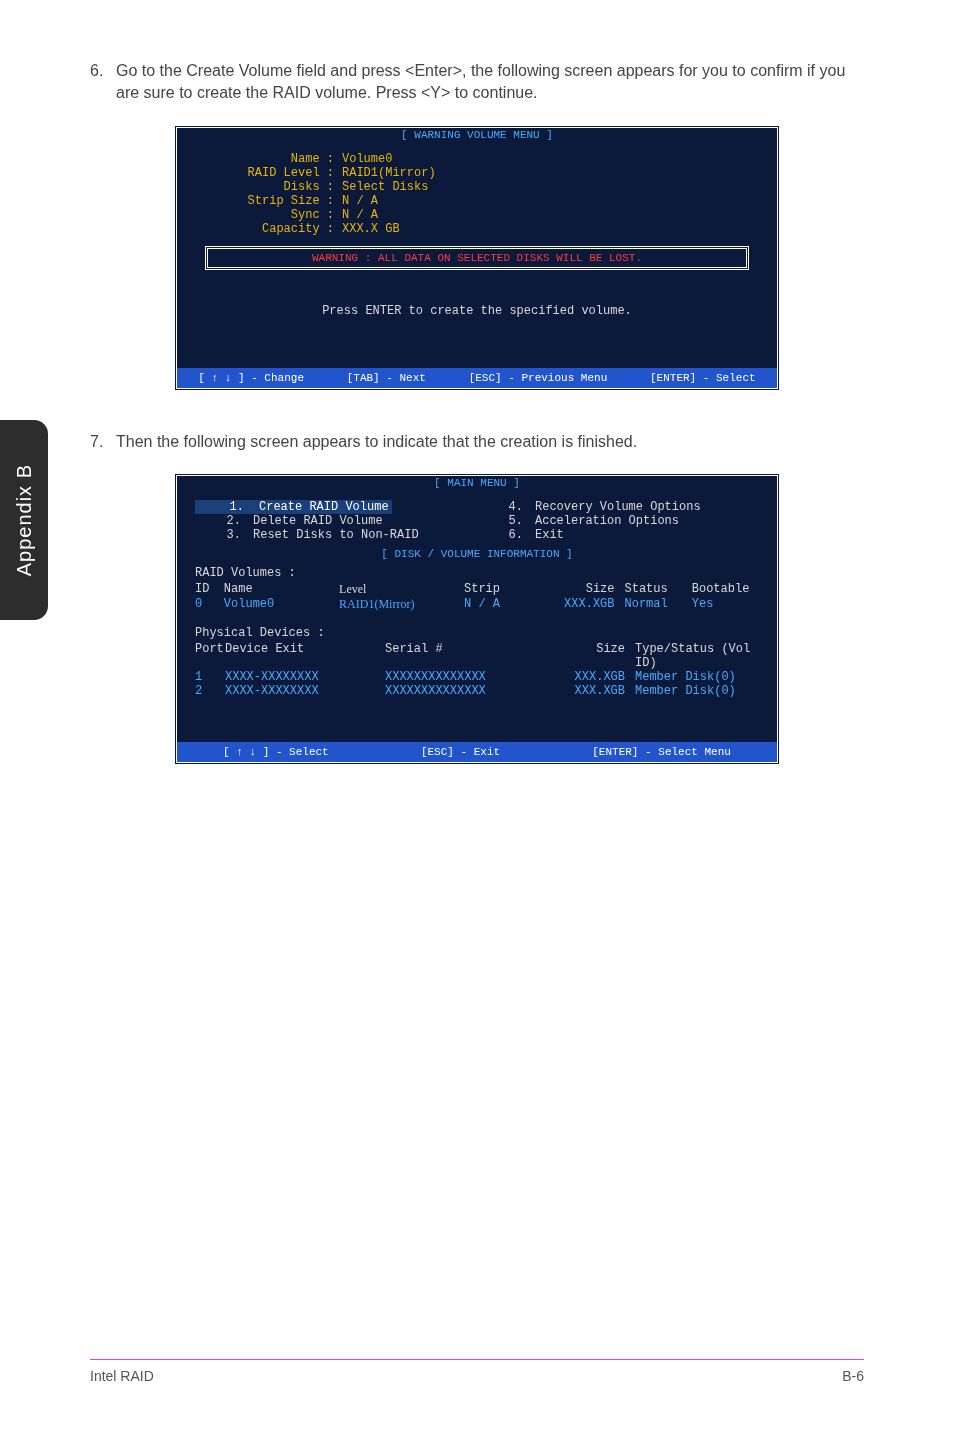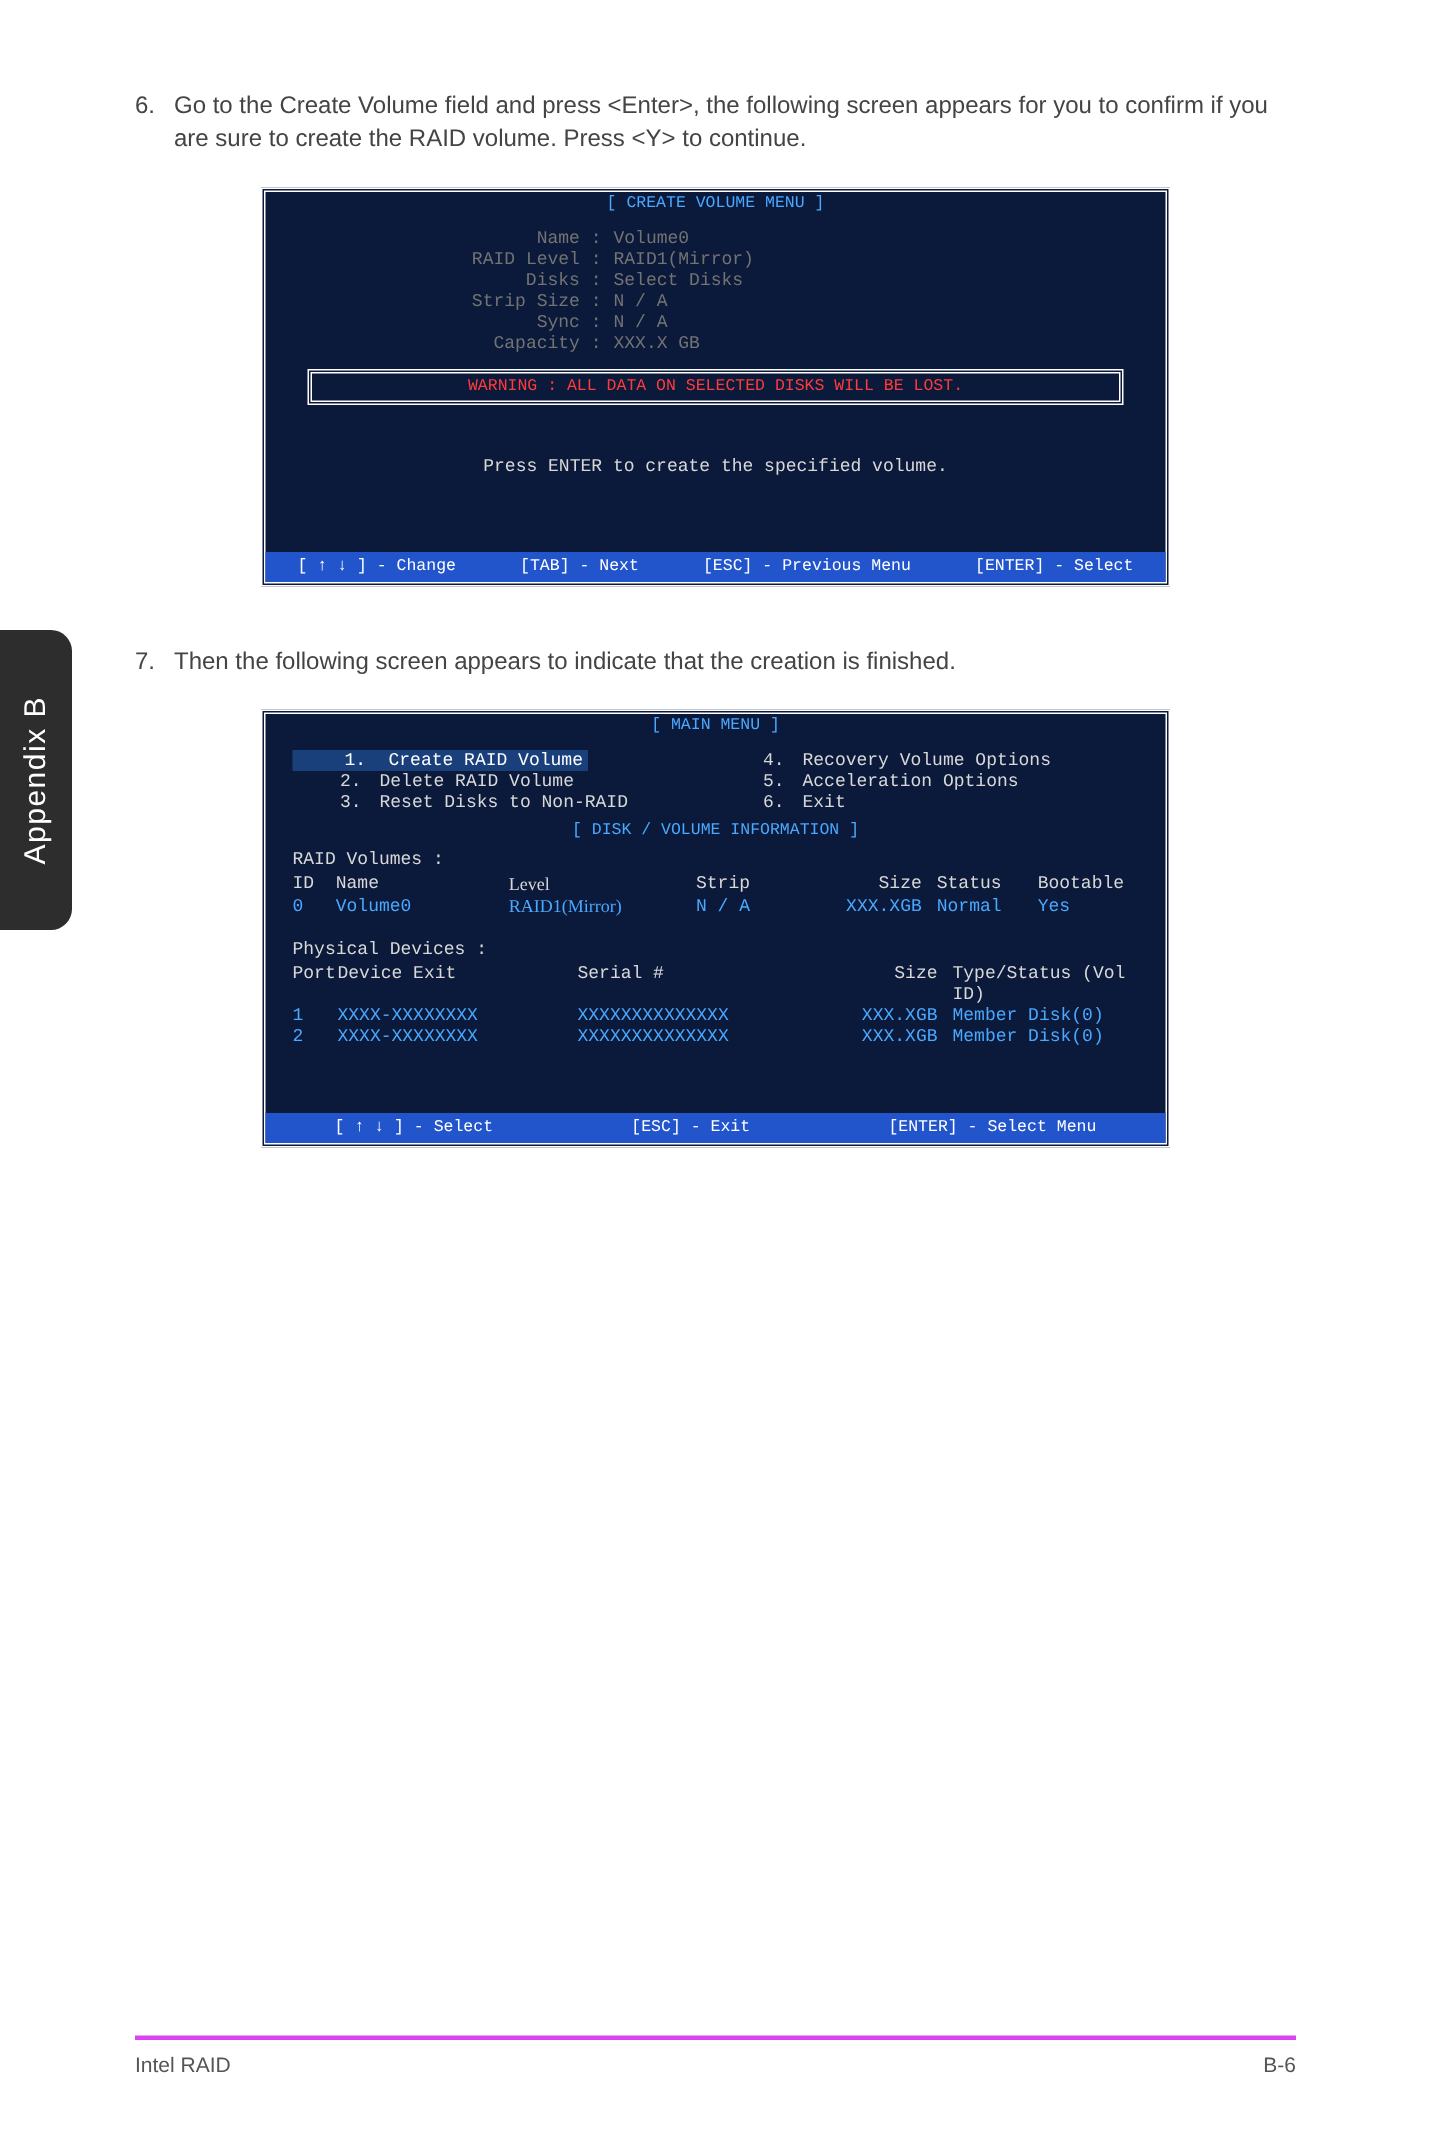--- a/index.html
+++ b/index.html
@@ -64,22 +64,22 @@
     padding: 0 6px;
     position: relative;
     left: 50%;
     transform: translateX(-50%);
     font-size: 11px;
   }
   .bios-inner {
     padding: 6px 18px 14px 18px;
   }
   .kv-block {
-    color: #737373;
-    margin: 4px 0 10px 116px;
+    color: #eab308;
+    margin: 4px 0 10px 49px;
   }
   .kv-row { white-space: nowrap; }
   .kv-row .k { display: inline-block; width: 90px; text-align: right; padding-right: 8px; }
   .kv-row .v { display: inline-block; }
   .warning-box {
     border: 3px double #fff;
     margin: 4px 10px;
     text-align: center;
     padding: 3px 4px;
     color: #d8d8d8;
@@ -129,21 +129,21 @@
   .pd-model { width: 160px; }
   .pd-serial { width: 160px; }
   .pd-size { width: 80px; text-align: right; padding-right: 10px;}
   .pd-type { flex: 1; }
   .section-label { color: #d8d8d8; margin: 6px 0 2px 0;}
   .page-footer {
     position: absolute;
     bottom: 48px;
     left: 90px;
     right: 90px;
-    border-top: 3px solid #d946ef;
+    border-top: 1px solid #d946ef;
     padding-top: 8px;
     display: flex;
     justify-content: space-between;
     color: #555;
     font-size: 14px;
   }
 </style>
 </head>
 <body>
 
@@ -152,21 +152,21 @@
 </div>
 
 <div class="content">
 
   <div class="para">
     <div class="num">6.</div>
     <div>Go to the Create Volume field and press &lt;Enter&gt;, the following screen appears for you to confirm if you are sure to create the RAID volume. Press &lt;Y&gt; to continue.</div>
   </div>
 
   <div class="bios-screen">
-    <div class="header-title">[  CREATE VOLUME MENU  ]</div>
+    <div class="header-title">[  WARNING VOLUME MENU  ]</div>
     <div class="bios-inner">
       <div class="kv-block">
         <div class="kv-row"><span class="k">Name :</span><span class="v">Volume0</span></div>
         <div class="kv-row"><span class="k">RAID Level :</span><span class="v">RAID1(Mirror)</span></div>
         <div class="kv-row"><span class="k">Disks :</span><span class="v">Select Disks</span></div>
         <div class="kv-row"><span class="k">Strip Size :</span><span class="v">N / A</span></div>
         <div class="kv-row"><span class="k">Sync :</span><span class="v">N / A</span></div>
         <div class="kv-row"><span class="k">Capacity :</span><span class="v">XXX.X  GB</span></div>
       </div>
       <div class="warning-box">

